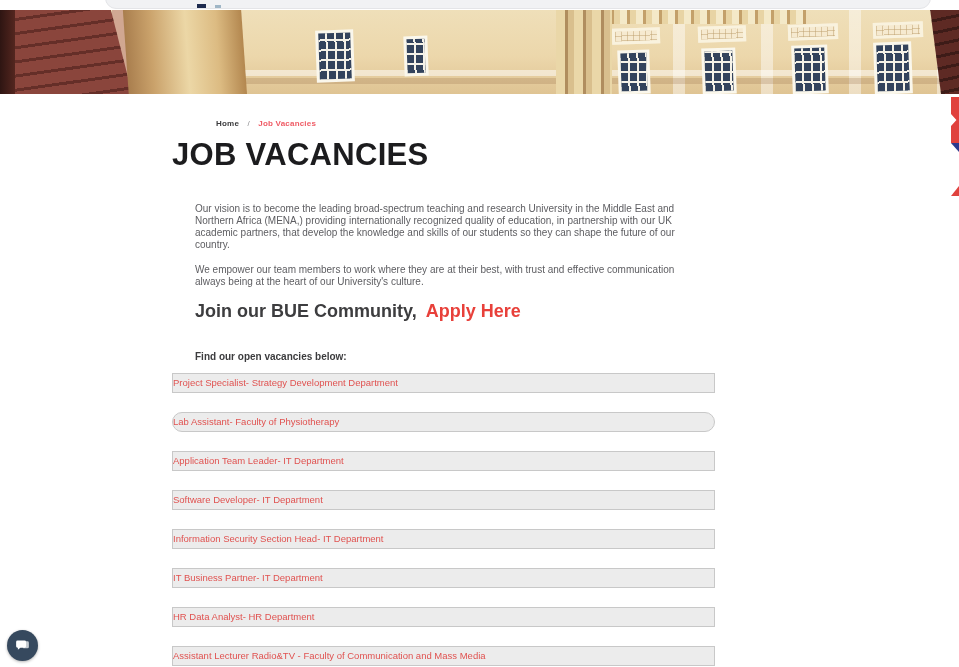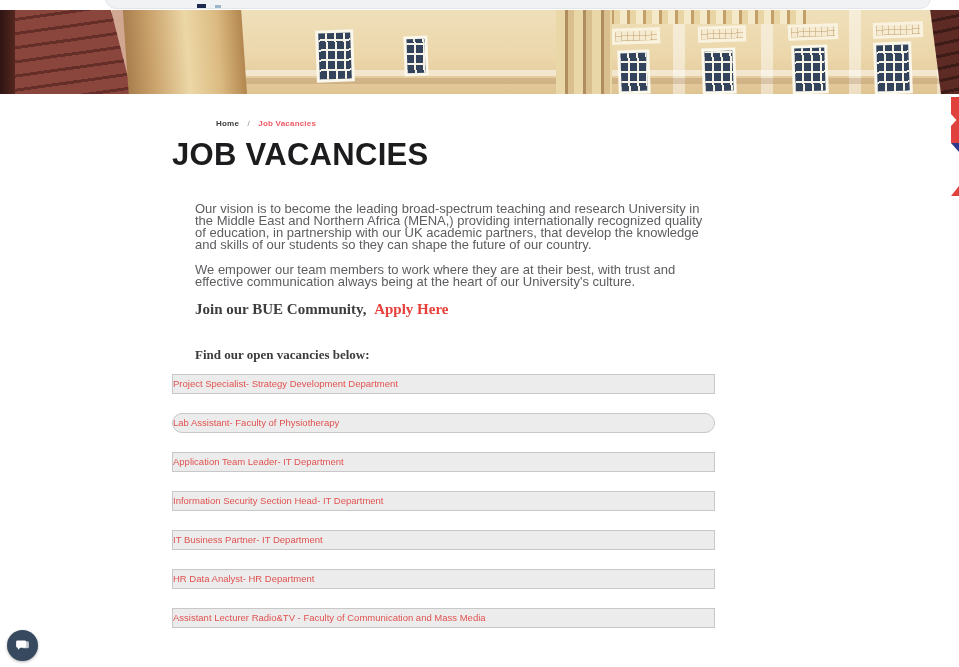--- a/index.html
+++ b/index.html
@@ -61,24 +61,24 @@
 
   
   .content { position:absolute; top:94px; left:172px; width:560px; }
   .breadcrumb { margin-top:25px; font-size:8px; font-weight:bold; letter-spacing:.2px; }
   .breadcrumb .bc-home { color:#3a3a3c; cursor:pointer;padding-left:44px; }
   .breadcrumb .bc-sep { color:#8b8b8e; margin:0 6px; font-weight:normal; }
   .breadcrumb .bc-current { cursor:pointer; }
   .page-title { margin-top:9px; font-size:31px; font-weight:bold; color:#1c1c1e; letter-spacing:.3px; }
 
   .intro { margin-left:23px; margin-top:30px; width:512px; }
-  .intro p { font-size:13px; line-height:12px; color:#5d5d61; margin-bottom:13px; }
-  .cta-line { margin-top:8px; font-size:15px; font-weight:bold; color:#3d3d3f;font-family:Liberation Serif, serif; }
+  .intro p { font-size:10px; line-height:12px; color:#5d5d61; margin-bottom:13px; }
+  .cta-line { margin-top:8px; font-size:18px; font-weight:bold; color:#3d3d3f; }
   .cta-link { margin-left:4px; cursor:pointer; }
-  .vacancies-heading { margin-left:23px; margin-top:29px; font-size:13px; font-weight:bold; color:#3c3c3e;font-family:Liberation Serif, serif; }
+  .vacancies-heading { margin-left:23px; margin-top:29px; font-size:10px; font-weight:bold; color:#3c3c3e; }
 
   .job-list { margin-top:11px; }
   .job-bar {
     width:543px; height:20px; margin-bottom:19px;
     background:#ececec; border:1px solid #c8c8c8;
     font-size:9.5px; line-height:18px; 
     cursor:pointer; overflow:hidden; white-space:nowrap;
   }
 
   
@@ -157,20 +157,21 @@
       <span class="cta-link" style="color: rgb(232, 64, 58);">Apply Here</span>
     </div>
   </div>
 
   <div class="vacancies-heading">Find our open vacancies below:</div>
 
   <div class="job-list">
     <div class="job-bar" style="color: rgb(224, 82, 80);">Project Specialist- Strategy Development Department</div>
     <div class="job-bar" style="color: rgb(224, 82, 80); border-radius: 10px;">Lab Assistant- Faculty of Physiotherapy</div>
     <div class="job-bar" style="color: rgb(224, 82, 80);">Application Team Leader- IT Department</div>
+    <div class="job-bar" style="color: rgb(224, 82, 80);">Software Developer- IT Department</div>
     <div class="job-bar" style="color: rgb(224, 82, 80);">Information Security Section Head- IT Department</div>
     <div class="job-bar" style="color: rgb(224, 82, 80);">IT Business Partner- IT Department</div>
     <div class="job-bar" style="color: rgb(224, 82, 80);">HR Data Analyst- HR Department</div>
     <div class="job-bar" style="color: rgb(224, 82, 80);">Assistant Lecturer Radio&amp;TV - Faculty of Communication and Mass Media</div>
 
   </div>
 </div>
 
 <div class="chat-launcher" style="background: rgb(54, 73, 94);">
   <svg viewBox="0 0 24 24">

